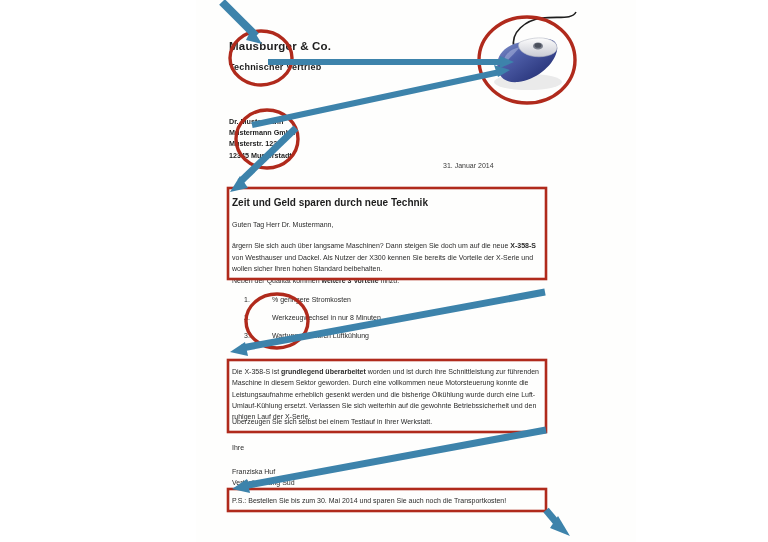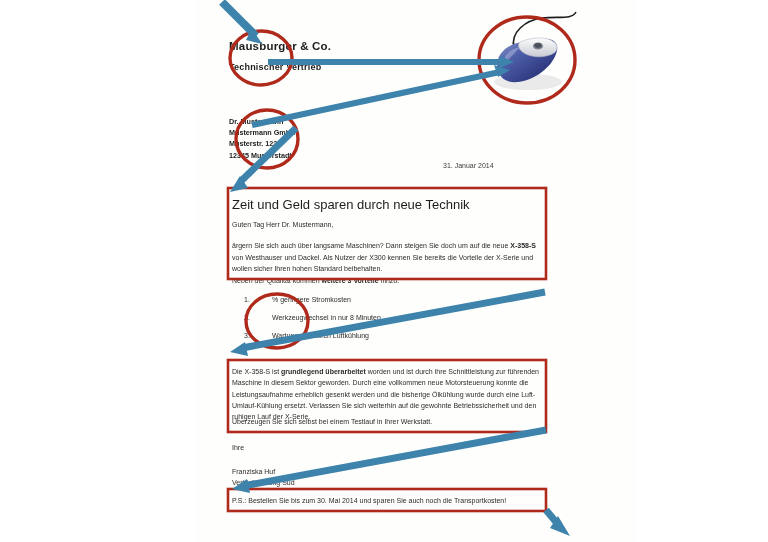--- a/index.html
+++ b/index.html
@@ -41,21 +41,21 @@
     left:33px; top:116px;
     font-size:7.2px; font-weight:bold; line-height:11.2px;
     color:#1d1d1d; white-space:pre-line;
   }
   .date{
     left:247px; top:162px;
     font-size:7px; color:#3a3a3a;
   }
   .subject{
     left:36px; top:197px;
-    font-size:13px; font-weight:normal; color:#1d1d1d;
+    font-size:10px; font-weight:bold; color:#1d1d1d;
   }
   .salutation{
     left:36px; top:221px;
     font-size:7px; color:#2b2b2b;
   }
   .para1{
     left:36px; top:240px; width:312px;
     font-size:7px; line-height:11.5px; color:#2b2b2b; text-align:left;
   }
   .para-benefits{

